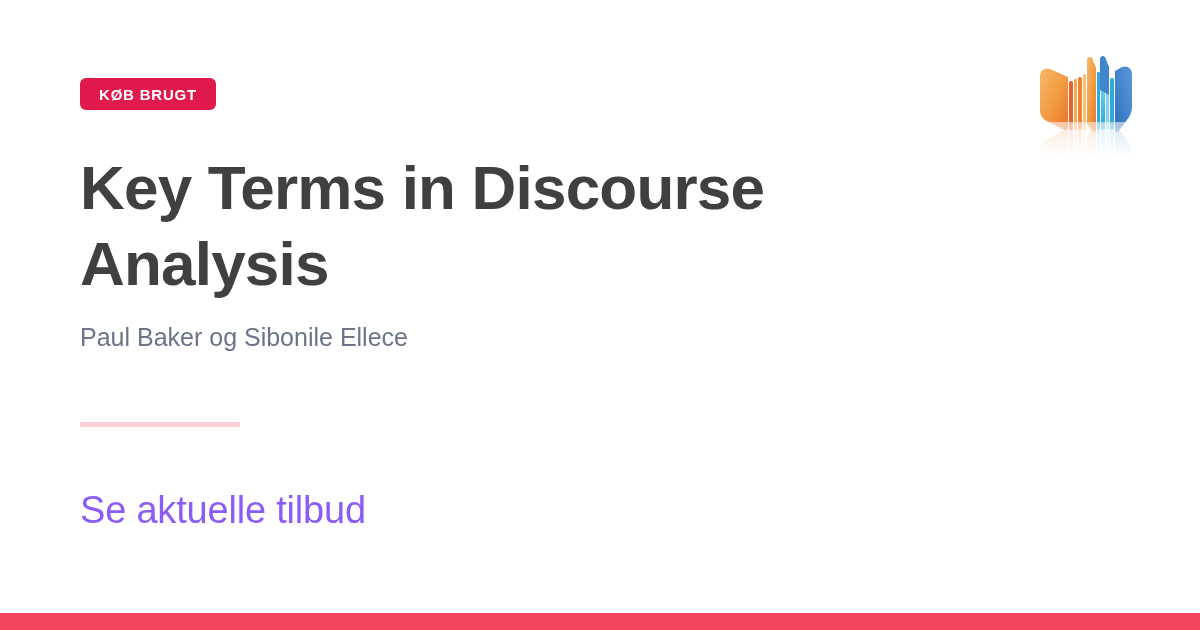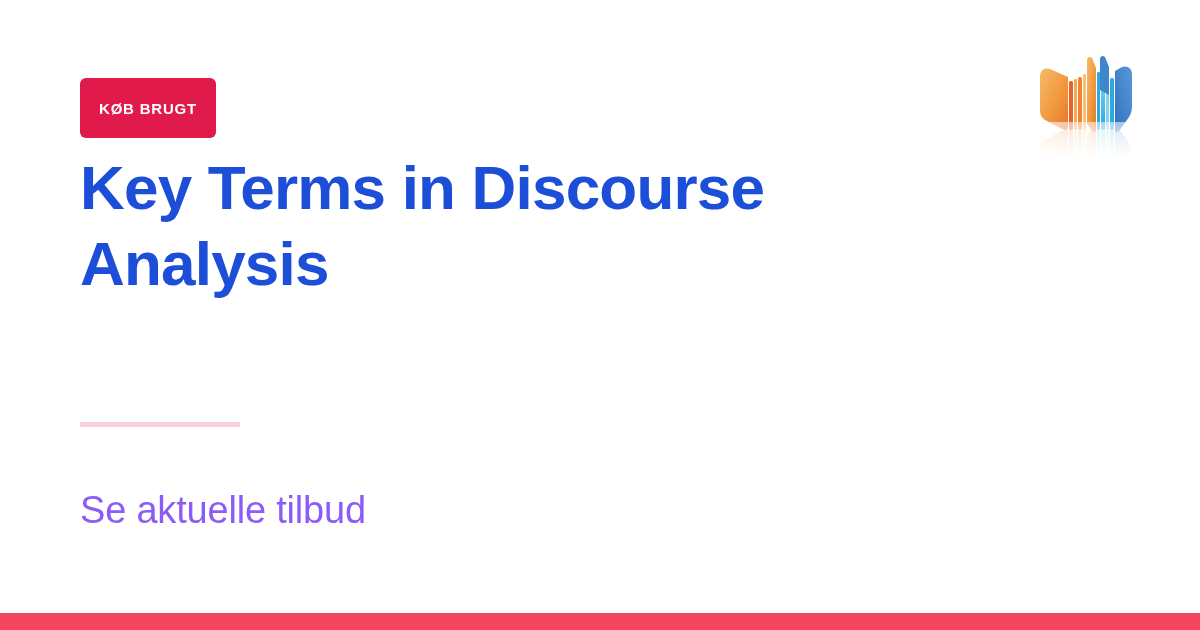--- a/index.html
+++ b/index.html
@@ -25,21 +25,21 @@
   }
 
   
   .badge {
     position: absolute;
     left: 80px;
     top: 78px;
     height: 32px;
     display: inline-flex;
     align-items: center;
-    padding: 14px 19px;
+    padding: 0 19px;
     border-radius: 6px;
     background: #e01b4c;
     color: #ffffff;
     font-size: 15px;
     font-weight: bold;
     letter-spacing: 0.8px;
     line-height: 1;
     white-space: nowrap;
   }
 
@@ -61,21 +61,21 @@
   .title {
     position: absolute;
     left: 80px;
     top: 150px;
     width: 880px;
     margin: 0;
     font-size: 62px;
     font-weight: bold;
     line-height: 76px;
     letter-spacing: -0.8px;
-    color: #1d4ed8;
+    color: #404040;
   }
 
   
   .subtitle {
     position: absolute;
     left: 80px;
     top: 320px;
     width: 880px;
     margin: 0;
     font-size: 25px;
@@ -177,20 +177,21 @@
         <g transform="translate(0,160) scale(1,-1)" opacity="0.42">
           <use href="#mark"></use>
         </g>
         <rect x="0" y="72" width="104" height="34" fill="url(#gFadeDown)"></rect>
       </g>
     </svg>
   </div>
 
   <h1 class="title">Key Terms in Discourse Analysis</h1>
 
+  <p class="subtitle">Paul Baker og Sibonile Ellece</p>
 
   <hr class="divider">
 
   <p class="cta">Se aktuelle tilbud</p>
 
   <div class="bottom-bar"></div>
 
 </div>
 
 </body></html>

